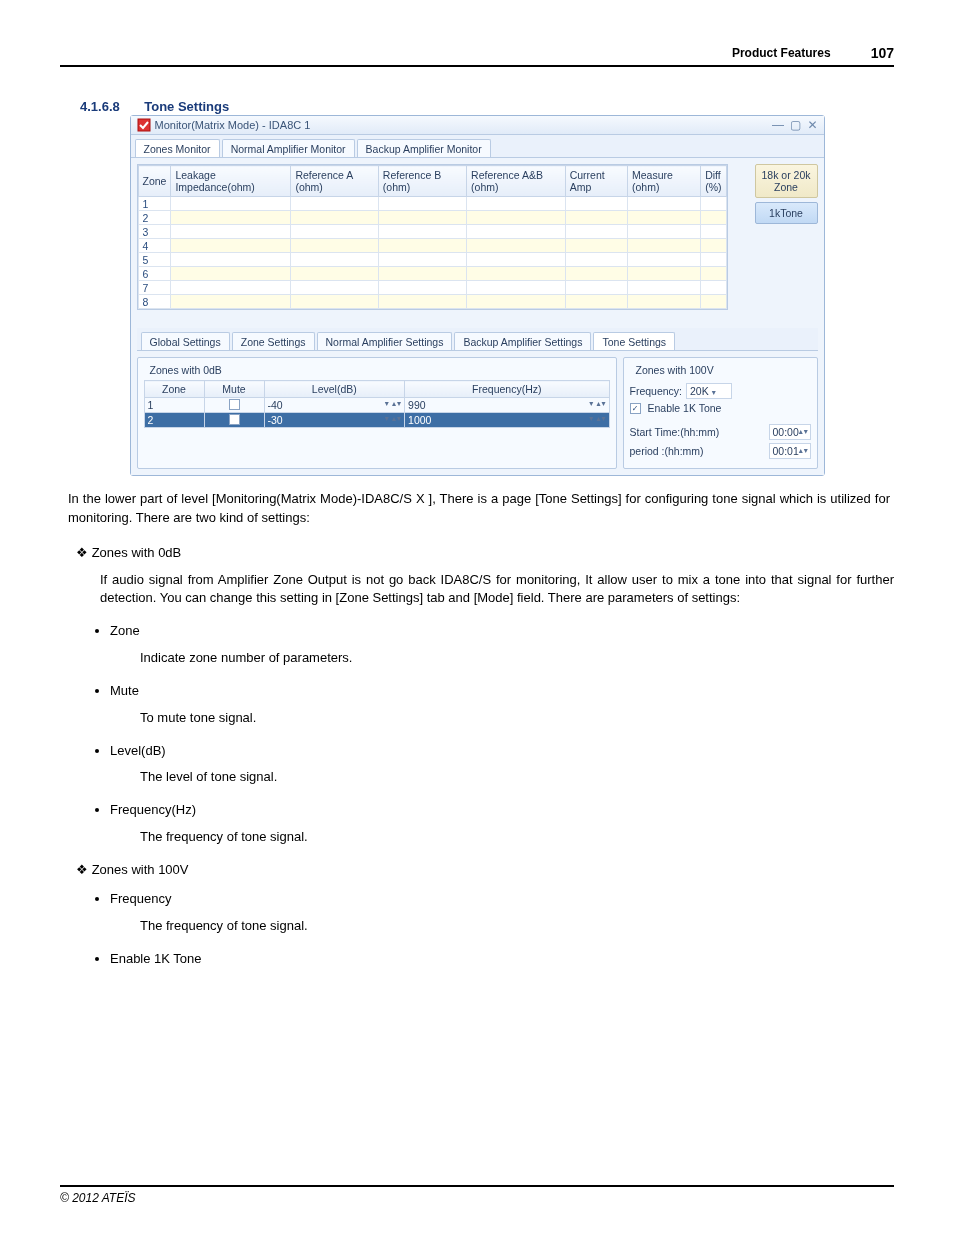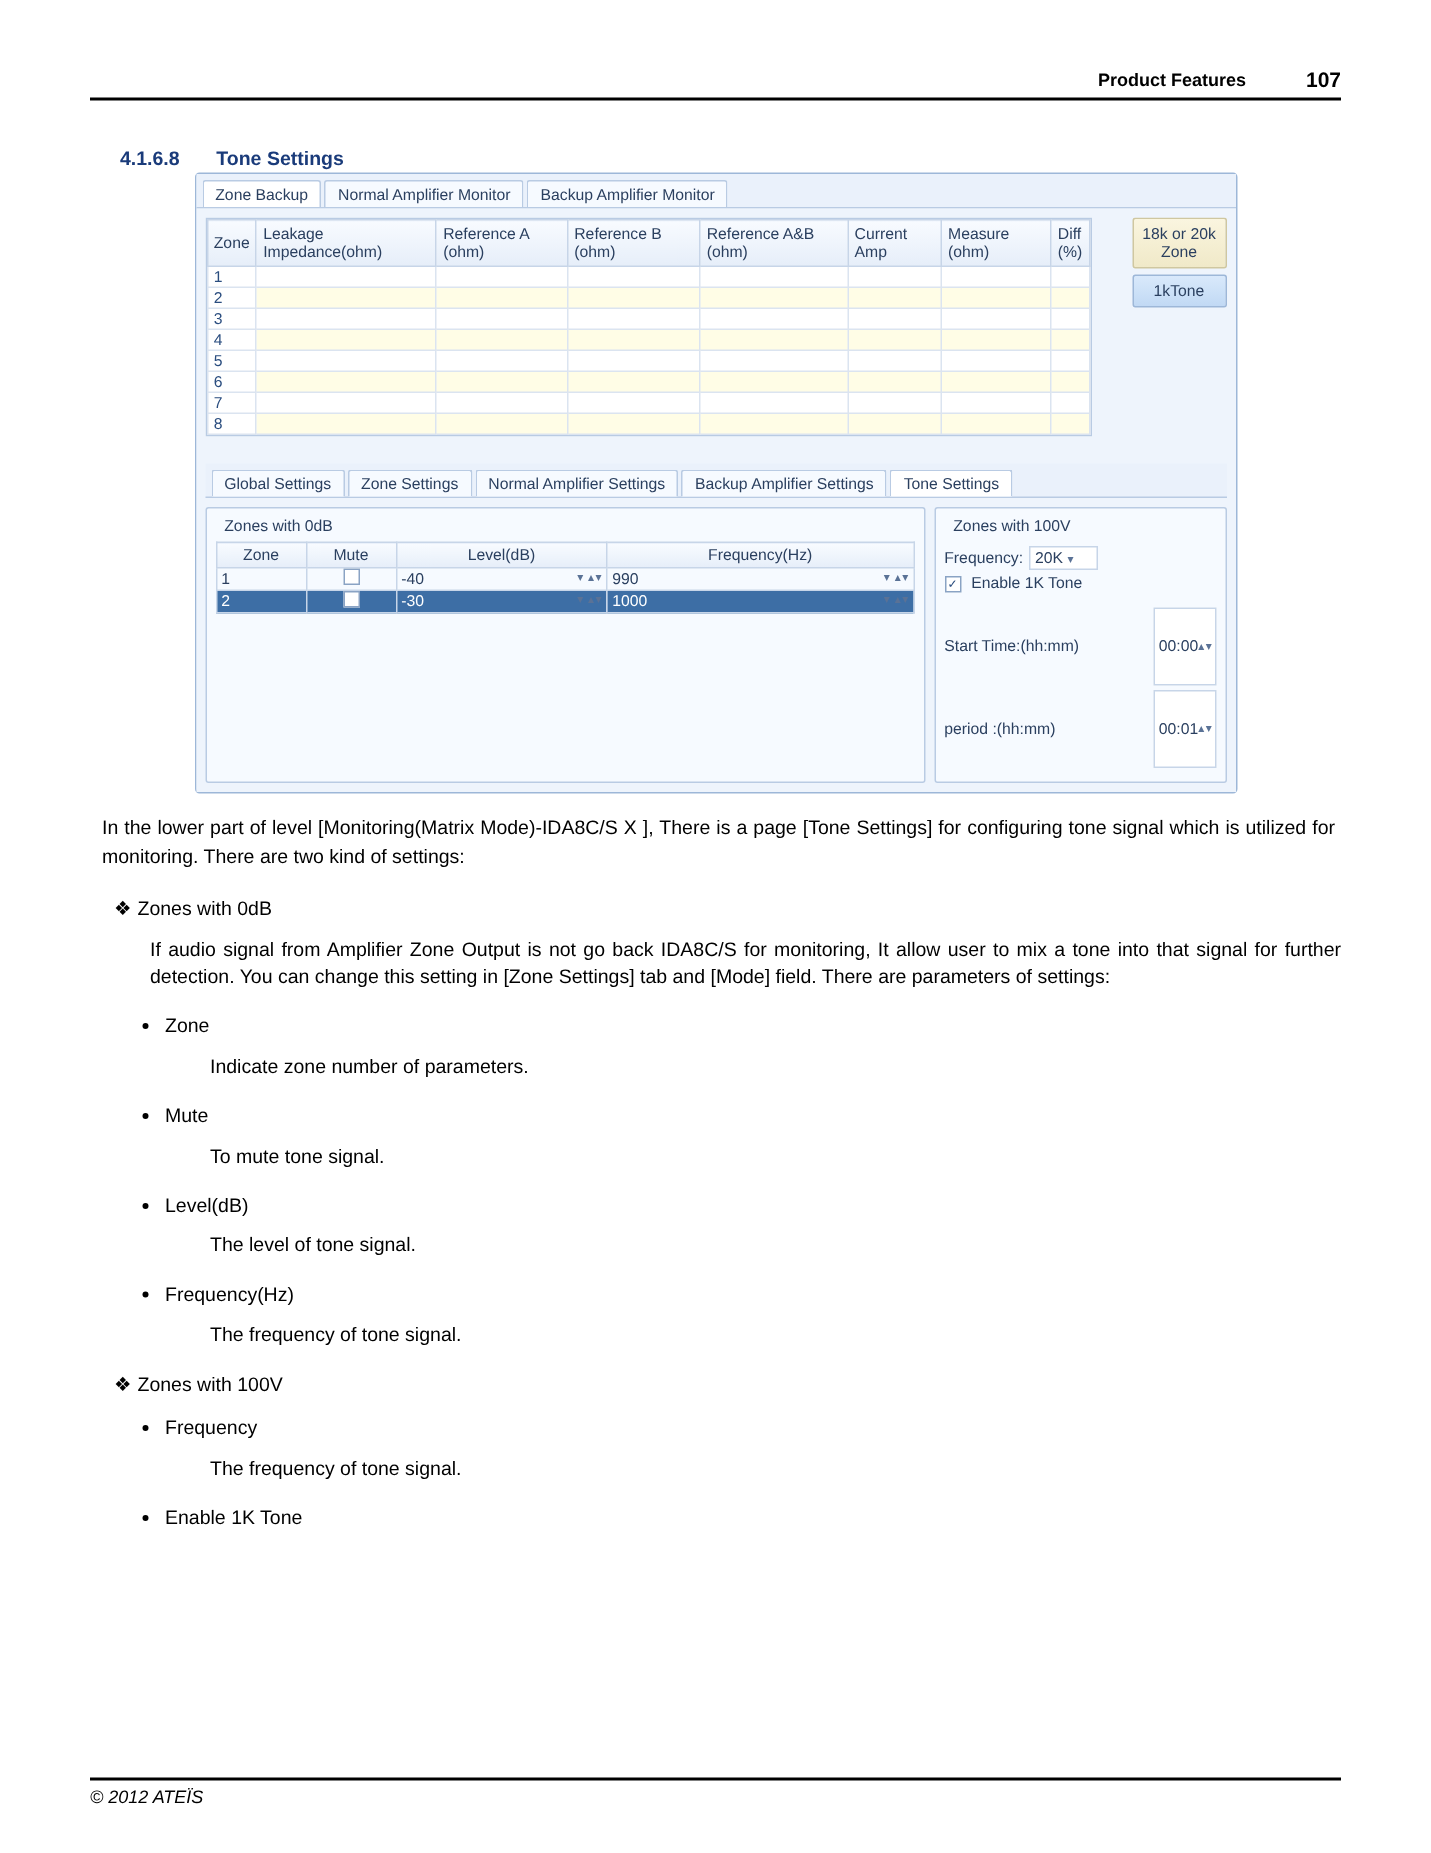--- a/index.html
+++ b/index.html
@@ -49,21 +49,21 @@
   table.mini td { border:1px solid #c7d5e8; padding:0 3px; height:15px; }
   table.mini tr.sel td { background:#3d6ea5; color:#fff; }
   .spinctrl { display:inline-flex; align-items:center; gap:1px; float:right; color:#5a7296; font-size:8px; }
   .spinctrl span { line-height:6px; }
 
   .formrow { display:flex; align-items:center; font-size:10.5px; margin:3px 0; gap:4px; }
   .formrow .lbl2 { flex:0 0 auto; }
   .formrow .val { border:1px solid #c7d5e8; background:#fff; padding:1px 3px; min-width:46px; font-size:10.5px; display:inline-block; }
   .dd-caret { font-size:8px; margin-left:3px; color:#5a7296; }
   .chk { width:11px; height:11px; border:1px solid #8aa3c4; background:#fff; display:inline-flex; align-items:center; justify-content:center; font-size:8px; color:#2a4d7f; margin-right:3px; }
-  .timebox { border:1px solid #c7d5e8; background:#fff; padding:19px 3px; width:42px; display:flex; justify-content:space-between; align-items:center; font-size:10.5px; }
+  .timebox { border:1px solid #c7d5e8; background:#fff; padding:1px 3px; width:42px; display:flex; justify-content:space-between; align-items:center; font-size:10.5px; }
 
   
   .body-text { margin-top:14px; font-size:13px; line-height:1.45; text-align:justify; }
   .para { margin:0 0 16px 0; padding:0 4px 0 8px; }
   .diamond-item { margin:0 0 8px 16px; }
   .diamond-item .dia { margin-right:4px; }
   .sub-para { margin:6px 0 14px 40px; }
   ul.bullets { list-style:disc; margin:10px 0 14px 50px; padding:0; }
   ul.bullets li { margin-bottom:8px; }
   .bdesc { margin:6px 0 14px 30px; }
@@ -78,23 +78,37 @@
     <span class="hdr-title">Product Features</span>
     <span class="hdr-page">107</span>
   </div>
 
   <div class="section-heading">
     <span class="sec-num">4.1.6.8</span>
     <span class="sec-title">Tone Settings</span>
   </div>
 
   <div class="win">
+    <div class="titlebar">
+      <span class="win-icon">
+        <svg viewBox="0 0 14 14">
+            <rect x="1" y="1" width="12" height="12" fill="#d33" stroke="#a11"></rect>
+            <path d="M3 7 L6 10 L11 4" stroke="#fff" stroke-width="2" fill="none"></path>
+          </svg>
+      </span>
+      <span class="ttl">Monitor(Matrix Mode) - IDA8C 1</span>
+      <div class="winbtns">
+        <span>—</span>
+        <span>▢</span>
+        <span>✕</span>
+      </div>
+    </div>
 
     <div class="tabstrip">
-      <div class="tab active">Zone Backup</div>
+      <div class="tab active">Zones Monitor</div>
       <div class="tab">Normal Amplifier Monitor</div>
       <div class="tab">Backup Amplifier Monitor</div>
     </div>
 
     <div class="pane">
       <div style="overflow:hidden;">
         <div class="sidebtns">
           <span class="sbtn">18k or 20k Zone</span>
           <span class="sbtn blue">1kTone</span>
         </div>

